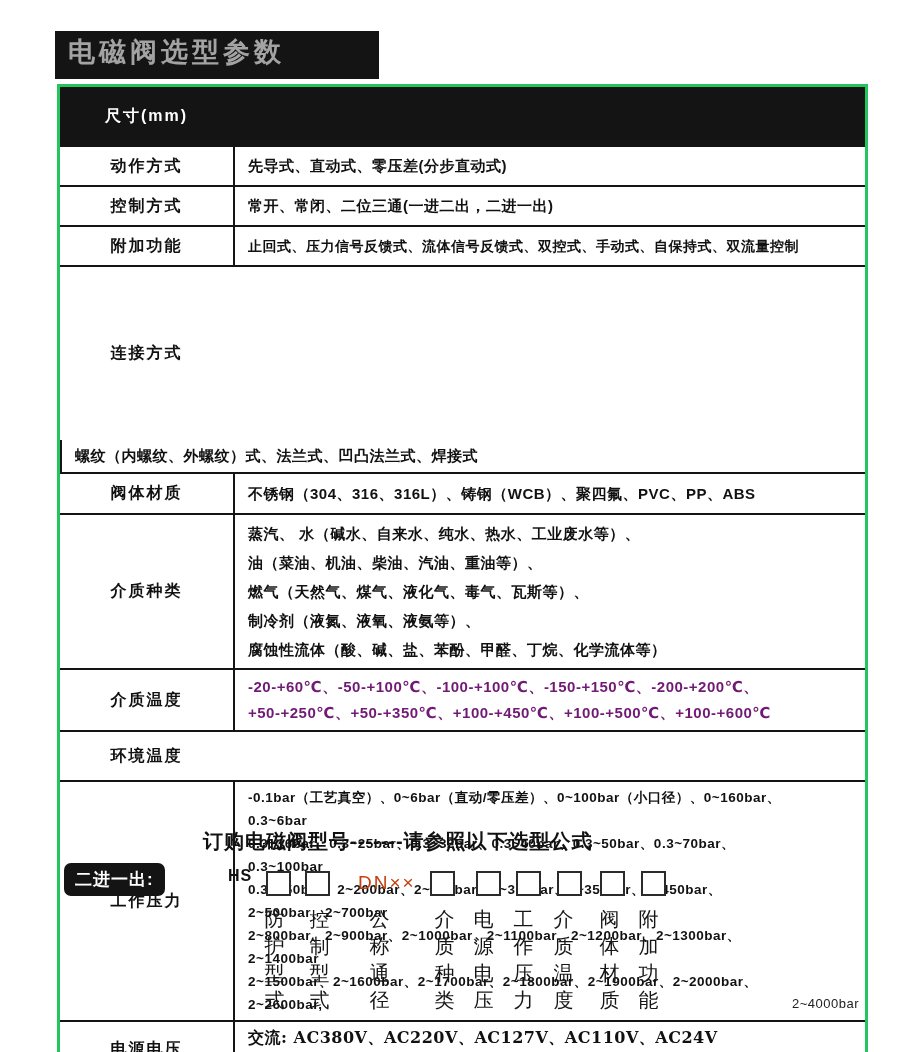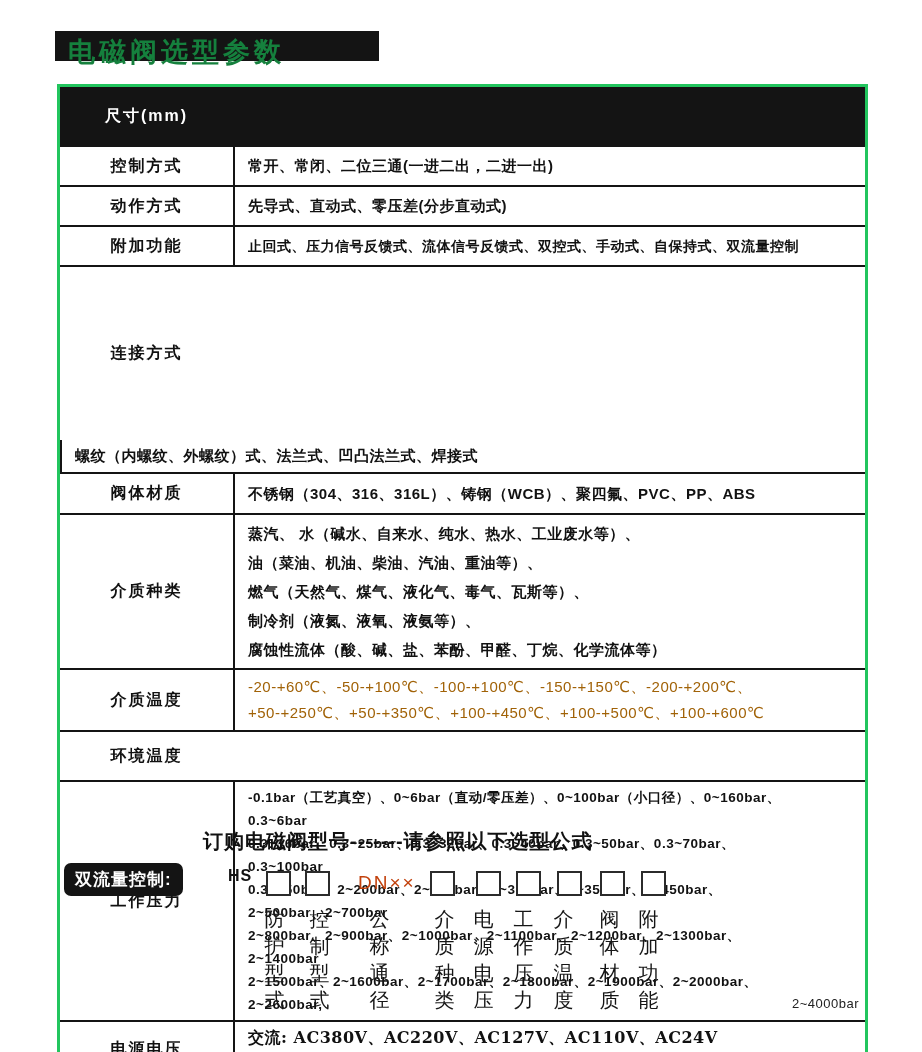--- a/index.html
+++ b/index.html
@@ -7,22 +7,22 @@
     position:relative;
     width:922px;height:1052px;
     background:#ffffff;
     font-family:"Liberation Sans","DejaVu Sans",sans-serif;
     color:#111;
     overflow:hidden;
   }
   
   .title-bar{
     position:absolute;left:55px;top:31px;
-    width:324px;height:30px;
-    background:#141414;color:#15803d;
+    width:324px;height:48px;
+    background:#141414;color:#a3a3a3;
     font-size:27px;font-weight:bold;
     line-height:42px;padding-left:13px;
     letter-spacing:4px;box-sizing:border-box;
   }
   
   .tbl{
     position:absolute;left:57px;top:84px;
     width:811px;
     border:3px solid #22c55e;
     box-sizing:border-box;
@@ -53,21 +53,21 @@
   .row.r1{min-height:38px;}
   .row.r2{min-height:38px;}
   .row.r3{min-height:38px;}
   .row.r3 .cell-value{font-size:14px;padding-right:16px;}
   .row.r4{min-height:37px;flex-direction:column;}
   .row.r5{min-height:39px;}
   .row.r6{min-height:147px;}
   .row.r6 .cell-value .v{line-height:29px;}
   .row.r7{min-height:55px;}
   .row.r8{min-height:48px;}
-  .row.r7 .cell-value,.row.r8 .cell-value{font-weight:normal;color:#a16207;}
+  .row.r7 .cell-value,.row.r8 .cell-value{font-weight:bold;color:#701a75;}
   .row.r7 .cell-value .v,.row.r8 .cell-value .v{line-height:26px;}
   .row.r9{min-height:123px;}
   .row.r9 .cell-value{font-size:13.5px;}
   .row.r9 .cell-value .v{line-height:23px;}
   .v-light{font-weight:normal;font-size:13px;color:#222;white-space:nowrap;margin-left:2px;align-self:flex-end;padding-bottom:5px;}
   .row.r10{min-height:50px;}
   .row.r10 .cell-value{font-family:"DejaVu Serif","Liberation Serif",serif;font-size:16px;}
   .row.r10 .cell-value .v{line-height:23px;}
   .row.r11{min-height:30px;margin-top:42px;}
   .row.r11 .cell-value{letter-spacing:1px;}
@@ -121,31 +121,31 @@
 <div class="page">
 
   <div class="title-bar">电磁阀选型参数</div>
 
   <div class="tbl">
 
     <div class="row r0 inverted">
       <div class="cell-label">尺寸(mm)</div>
     </div>
 
+    <div class="row r2">
+      <div class="cell-label">动作方式</div>
+      <div class="cell-value">
+          <span class="v">先导式、直动式、零压差(分步直动式)</span>
+        </div>
+    </div>
+
     <div class="row r1">
       <div class="cell-label">控制方式</div>
       <div class="cell-value">
           <span class="v">常开、常闭、二位三通(一进二出，二进一出)</span>
-        </div>
-    </div>
-
-    <div class="row r2">
-      <div class="cell-label">动作方式</div>
-      <div class="cell-value">
-          <span class="v">先导式、直动式、零压差(分步直动式)</span>
         </div>
     </div>
 
     <div class="row r3">
       <div class="cell-label">附加功能</div>
       <div class="cell-value">
           <span class="v">止回式、压力信号反馈式、流体信号反馈式、双控式、手动式、自保持式、双流量控制</span>
         </div>
     </div>
 
@@ -210,21 +210,21 @@
       <div class="cell-label">防护形式</div>
       <div class="cell-value">
           <span class="v">防爆型、 防腐型、 防潮型、 防水型、 防尘型、 普通型</span>
         </div>
     </div>
 
   </div>
 
   <div class="order-heading">订购电磁阀型号-------请参照以下选型公式</div>
 
-  <div class="formula-badge">双流量控制:</div>
+  <div class="formula-badge">二进一出:</div>
 
   <div class="hs-prefix">HS</div>
 
   <div class="fbox b0"></div>
   <div class="fbox b1"></div>
   <div class="dn-label">DN××</div>
   <div class="fbox b2"></div>
   <div class="fbox b3"></div>
   <div class="fbox b4"></div>
   <div class="fbox b5"></div>

